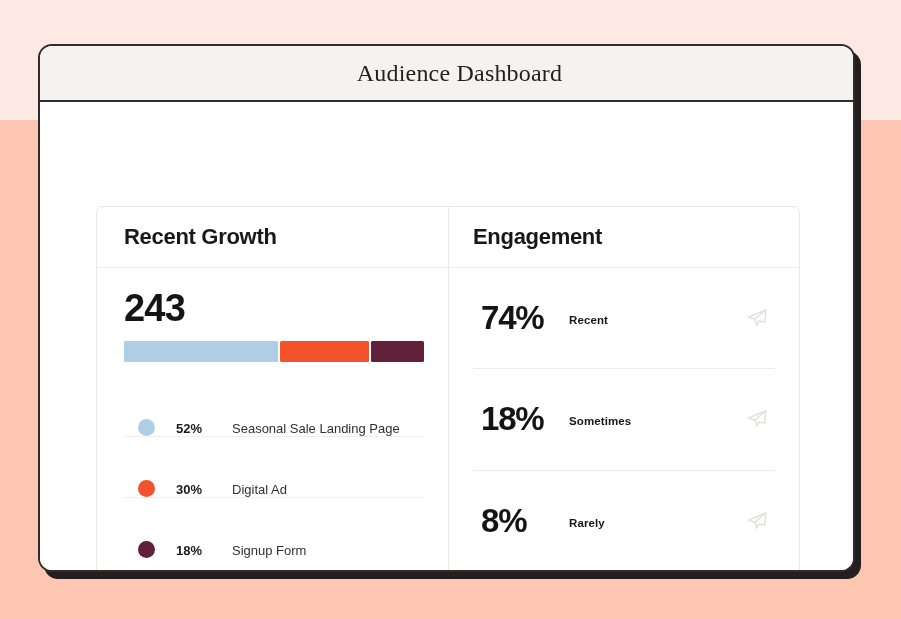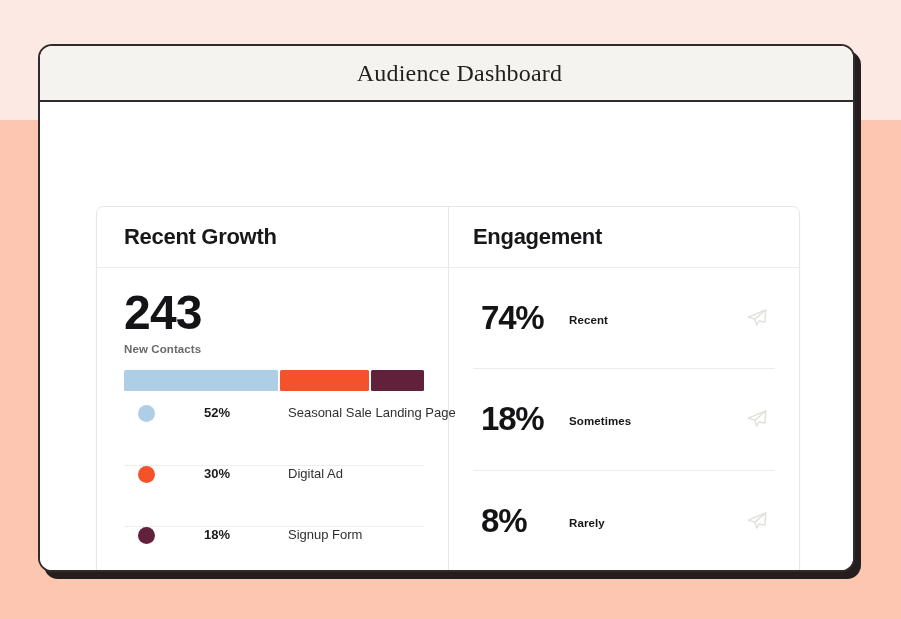--- a/index.html
+++ b/index.html
@@ -125,21 +125,21 @@
     flex: 1 1 auto;
     box-sizing: border-box;
     position: relative;
   }
 
   
   #growth-content {
     padding: 22px 28px 0 27px;
   }
   #growth-value {
-    font-size: 48px;
+    font-size: 38px;
     font-weight: bold;
     color: #141416;
     line-height: 0.96;
     letter-spacing: -0.8px;
   }
   #growth-label {
     font-size: 11.5px;
     font-weight: bold;
     color: #6a6a6c;
     letter-spacing: 0.1px;
@@ -158,23 +158,22 @@
     border-radius: 1.5px;
   }
 
   #legend-list {
     margin-top: 14px;
     width: 300px;
   }
   .legend-row {
     height: 60px;
     display: flex;
-    align-items: flex-start;
+    align-items: flex-end;
     border-bottom: 1px solid #efeeeb;
-    gap: 28px;
   }
   .legend-row.last { border-bottom: none; }
   .legend-dot {
     width: 17px;
     height: 17px;
     border-radius: 50%;
     flex: 0 0 17px;
     margin-left: 14px;
   }
   .legend-pct {
@@ -263,21 +262,20 @@
 
     <div id="dashboard-card">
 
       <div class="panel" id="panel-growth">
         <div class="panel-header">
           <span class="panel-title">Recent Growth</span>
         </div>
         <div class="panel-content" id="growth-content">
 
           <div id="growth-value">243</div>
-          <div id="growth-label">New Contacts</div>
 
           <div id="stacked-bar">
             <div class="bar-seg" style="width: 52%; background: rgb(174, 206, 230);"></div>
             <div class="bar-seg" style="width: 30%; background: rgb(244, 82, 42);"></div>
             <div class="bar-seg" style="width: 18%; background: rgb(98, 33, 59);"></div>
           </div>
 
           <div id="legend-list">
             <div class="legend-row">
               <span class="legend-dot" style="background: rgb(174, 206, 230);"></span>

